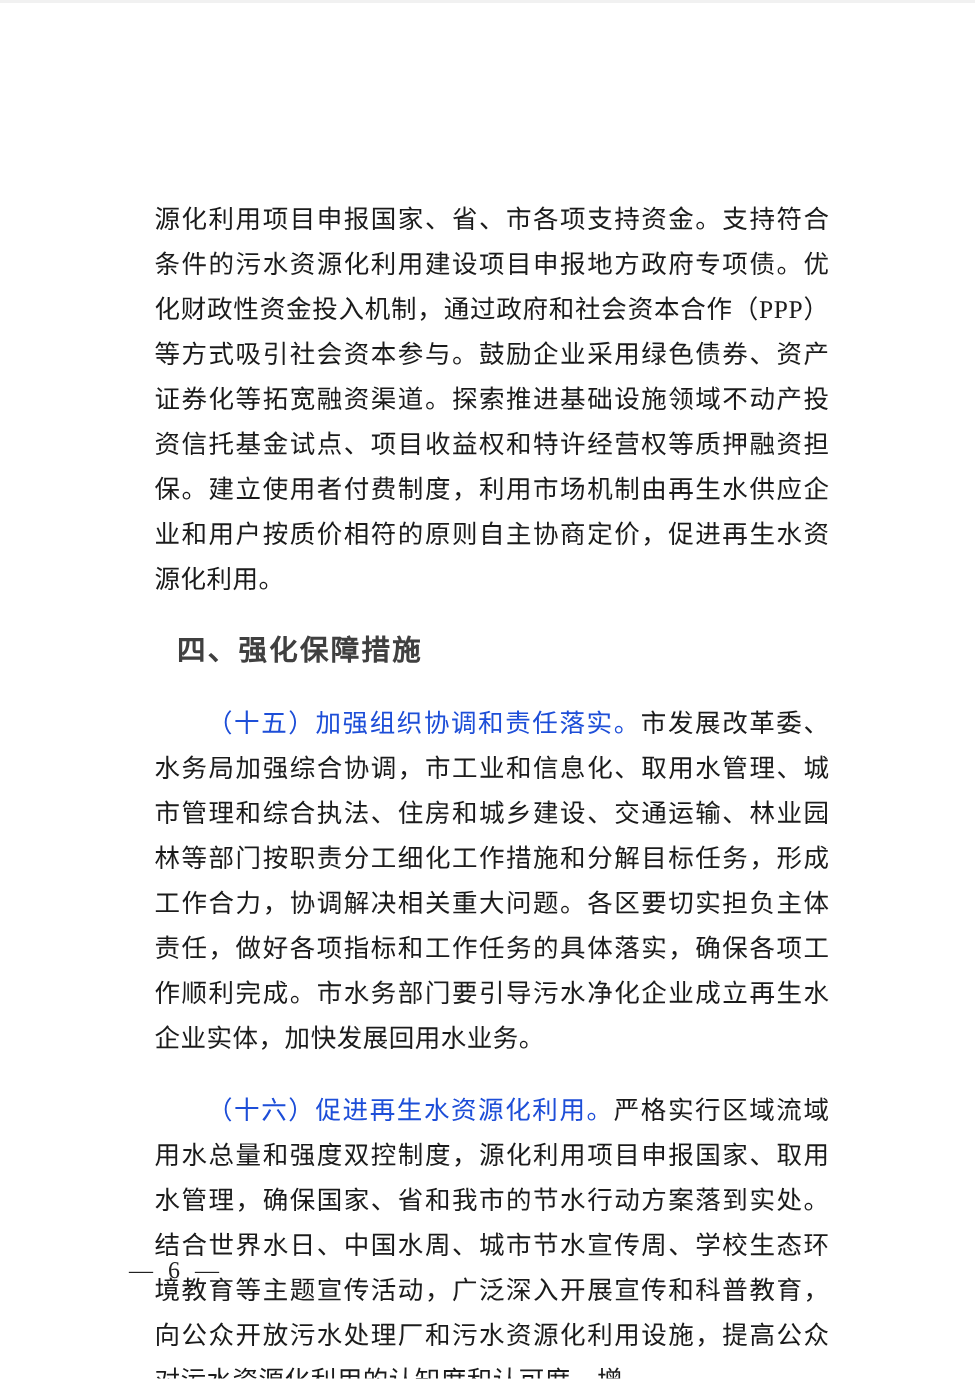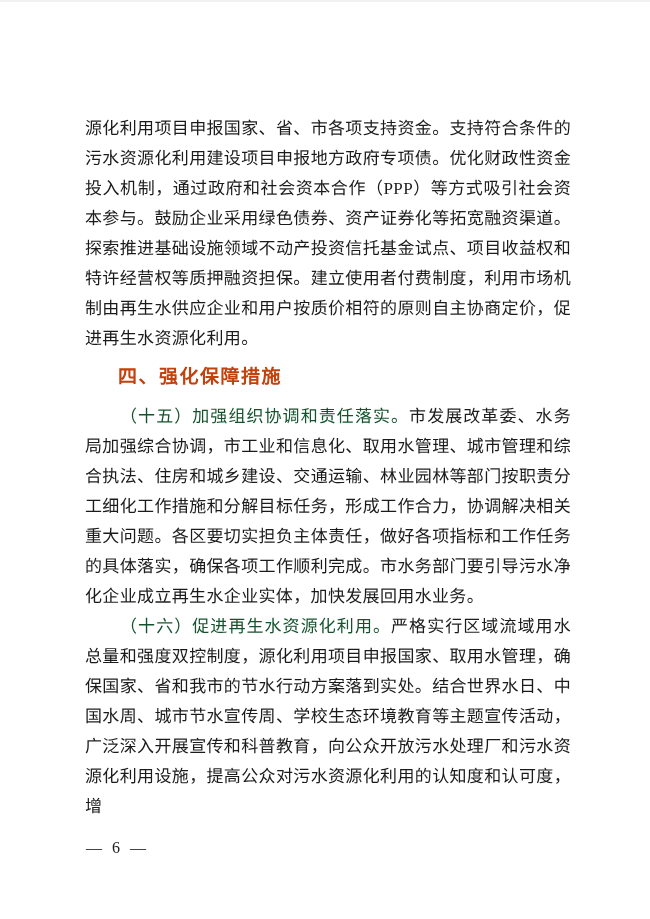--- a/index.html
+++ b/index.html
@@ -32,38 +32,38 @@
     position: absolute;
     left: 85px;
     top: 114px;
     width: 486px;
     font-size: 17px;
     line-height: 30px;
     letter-spacing: 0.35px;
     text-align: justify;
   }
   .content p {
-    margin: 0;
+    margin: 18px;
   }
   .body-para.indent {
     text-indent: 35px;
   }
   .section-heading {
     font-family: "Liberation Sans", "DejaVu Sans", sans-serif;
     font-weight: 700;
     font-size: 19px;
     line-height: 30px;
-    color: #c2410c;
+    color: #404040;
     margin: 8px 0 10px 0;
     padding-left: 33px;
     letter-spacing: 1.5px;
     text-align: left;
   }
   .lead {
-    color: #14532d;
+    color: #1d4ed8;
   }
   .footer {
     position: absolute;
     left: 86px;
     top: 838px;
     font-size: 16px;
     line-height: 20px;
     letter-spacing: 3px;
     color: #222222;
     font-family: "Liberation Serif", "DejaVu Serif", serif;

